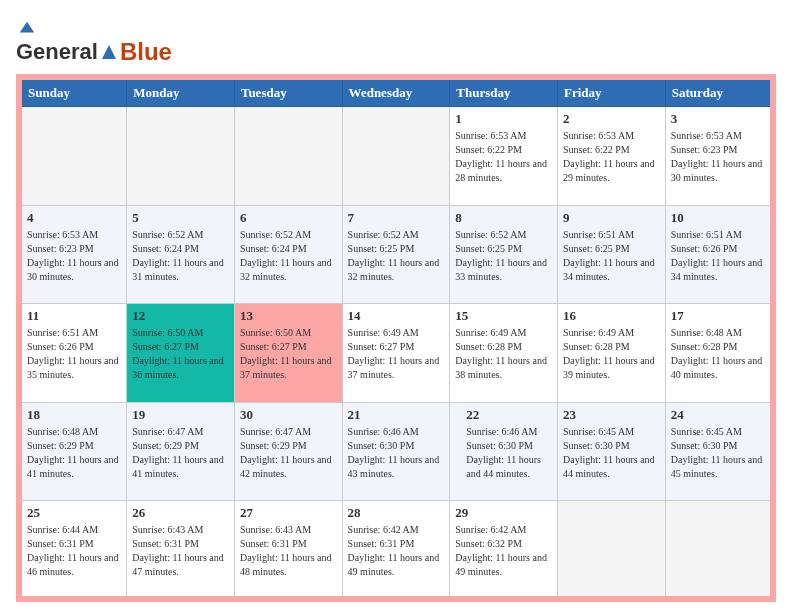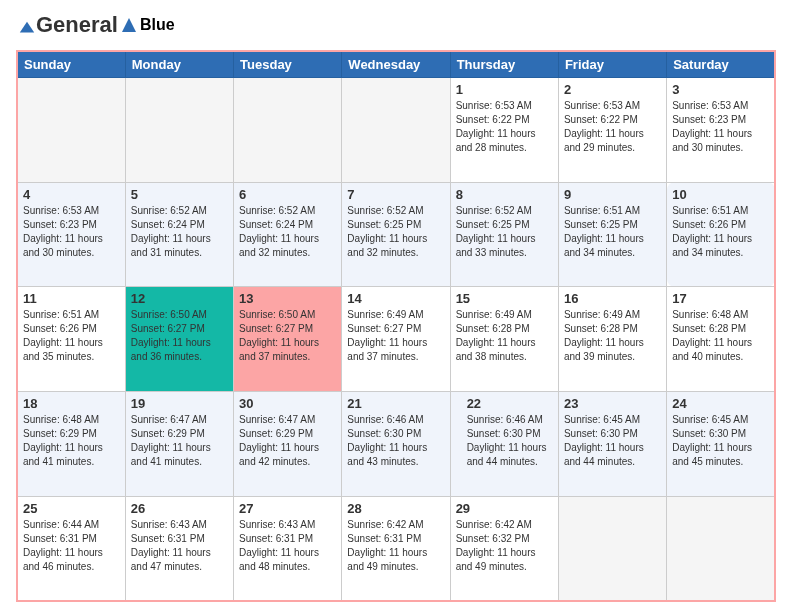--- a/index.html
+++ b/index.html
@@ -18,21 +18,21 @@
       flex-direction: column;
     }
     .header {
       display: flex;
       justify-content: space-between;
       align-items: flex-start;
       margin-bottom: 8px;
     }
     .logo {
       display: flex;
-      flex-direction: row;
+      flex-direction: column;
       align-items: flex-start;
     }
     .logo-text {
       display: flex;
       align-items: center;
       font-size: 22px;
       font-weight: bold;
       color: #333;
     }
     .logo-general { color: #333; }
@@ -48,24 +48,25 @@
       font-size: 32px;
       font-weight: normal;
       color: #333;
     }
     .location {
       font-size: 14px;
       color: #555;
     }
     .calendar {
       flex: 1;
-      border: 2px solid #fca5a5;
+      border: 6px solid #fca5a5;
       border-collapse: collapse;
       width: 100%;
       table-layout: fixed;
+      font-family: Liberation Serif, serif;
     }
     .calendar th {
       background-color: #2e6db4;
       color: #fff;
       text-align: left;
       padding: 5px 6px;
       font-size: 13px;
       border: 1px solid #2560a0;
     }
     .calendar td {
@@ -112,21 +113,21 @@
         <svg class="logo-icon" viewBox="0 0 20 20" xmlns="http://www.w3.org/2000/svg">
           <polygon points="2,14 10,2 18,14" fill="#2e6db4"></polygon>
         </svg>
         <br>
       </div>
       <div style="display:flex;align-items:center;margin-top:-4px;">
         <span style="font-size:22px;font-weight:bold;color:#333;">General</span>
         <svg width="20" height="20" viewBox="0 0 20 20" style="margin:0 1px;">
           <polygon points="3,17 10,3 17,17" fill="#2e6db4"></polygon>
         </svg>
-        <span style="font-size:16px;font-weight:bold;color:#000000;">Blue</span>
+        <span style="font-size:24px;font-weight:bold;color:#c2410c;">Blue</span>
       </div>
     </div>
     <div class="title-block">
       <div class="month-year"></div>
       <div class="location"></div>
     </div>
   </div>
 
   <table class="calendar">
     <thead>

